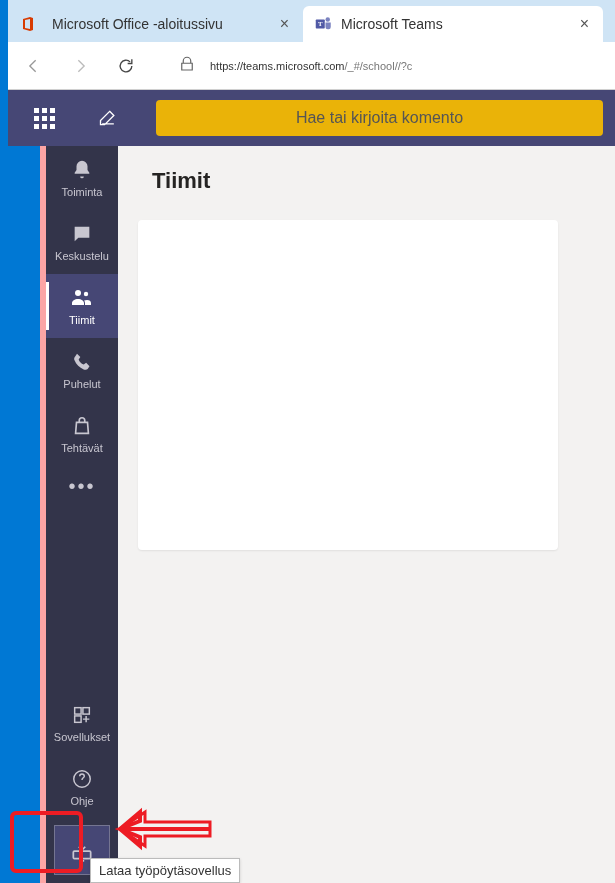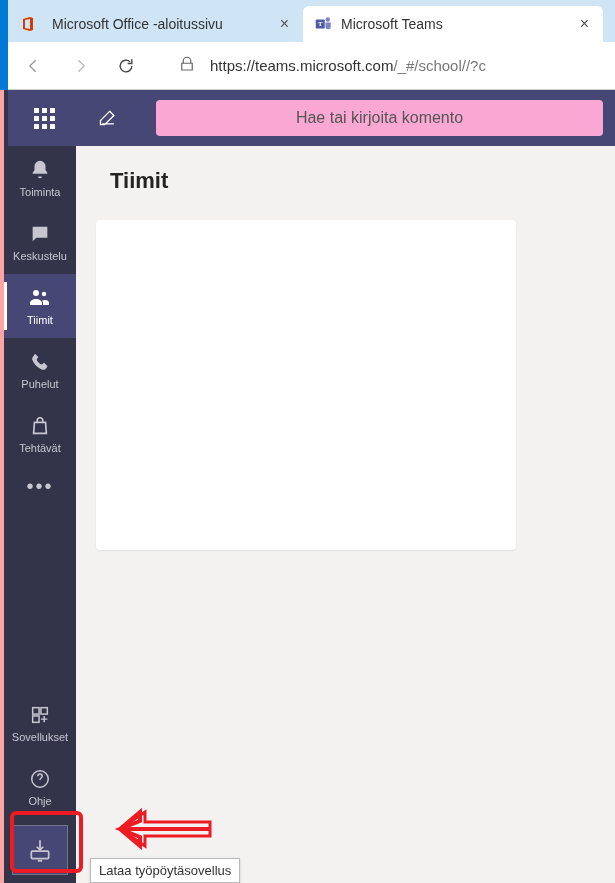--- a/index.html
+++ b/index.html
@@ -74,32 +74,33 @@
     }
     .nav-btn.dark { color: #444; }
     .url-area {
       flex: 1;
       display: flex;
       align-items: center;
       gap: 14px;
       padding-left: 20px;
     }
     .url-text {
-      font-size: 15px;
+      font-size: 11px;
       color: #333;
       white-space: nowrap;
       overflow: hidden;
     }
     .url-text .path { color: #777; }
     .lock { color: #666; }
 
     .teams-app {
       display: flex;
       height: calc(883px - 42px - 48px);
-      border-left: 4px solid #fca5a5;
+      border-left: 6px solid #fca5a5;
+      margin-left: 40px;
     }
     .top-bar {
       position: absolute;
       left: 8px;
       top: 90px;
       right: 0;
       height: 56px;
       background: #464775;
       display: flex;
       align-items: center;
@@ -119,21 +120,21 @@
       width: 5px; height: 5px; background: #fff; border-radius: 0;
     }
     .compose {
       width: 56px; height: 56px;
       display: flex; align-items: center; justify-content: center;
       color: #fff;
     }
     .search-box {
       flex: 1;
       height: 36px;
-      background: #f9a8d4;
+      background: #eab308;
       border-radius: 4px;
       margin: 0 12px 0 20px;
       display: flex;
       align-items: center;
       padding: 0 16px;
       color: #555;
       font-size: 16px;
       justify-content: center;
     }
     .left-rail {

